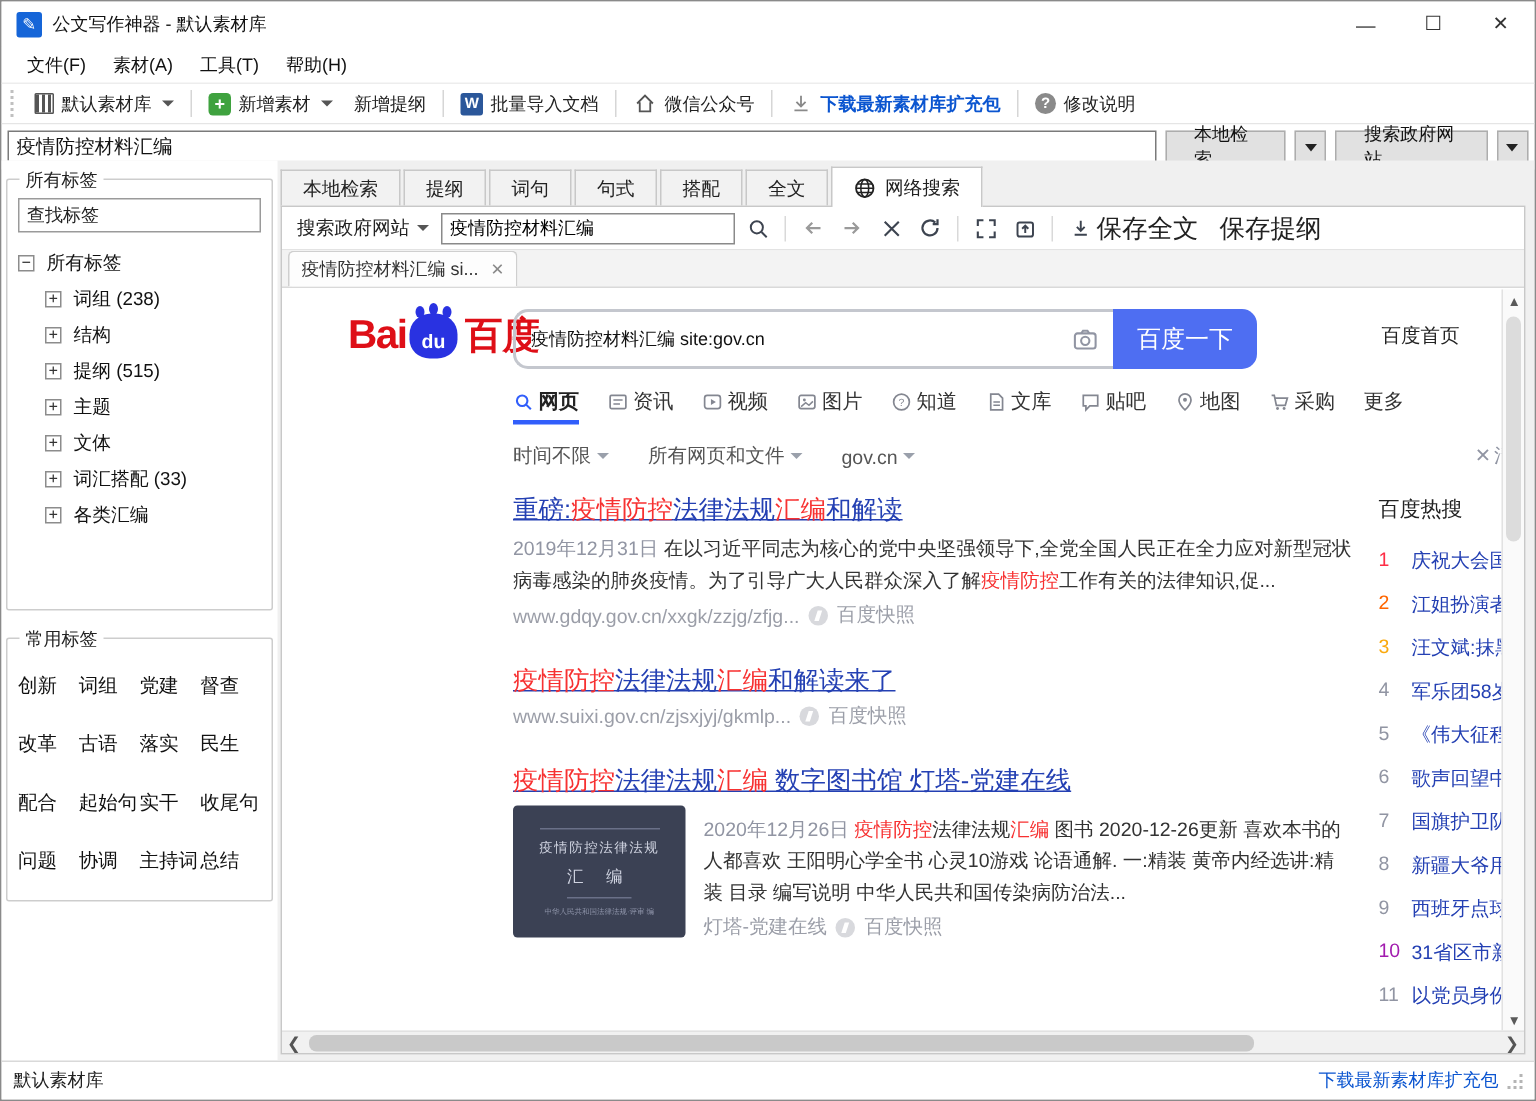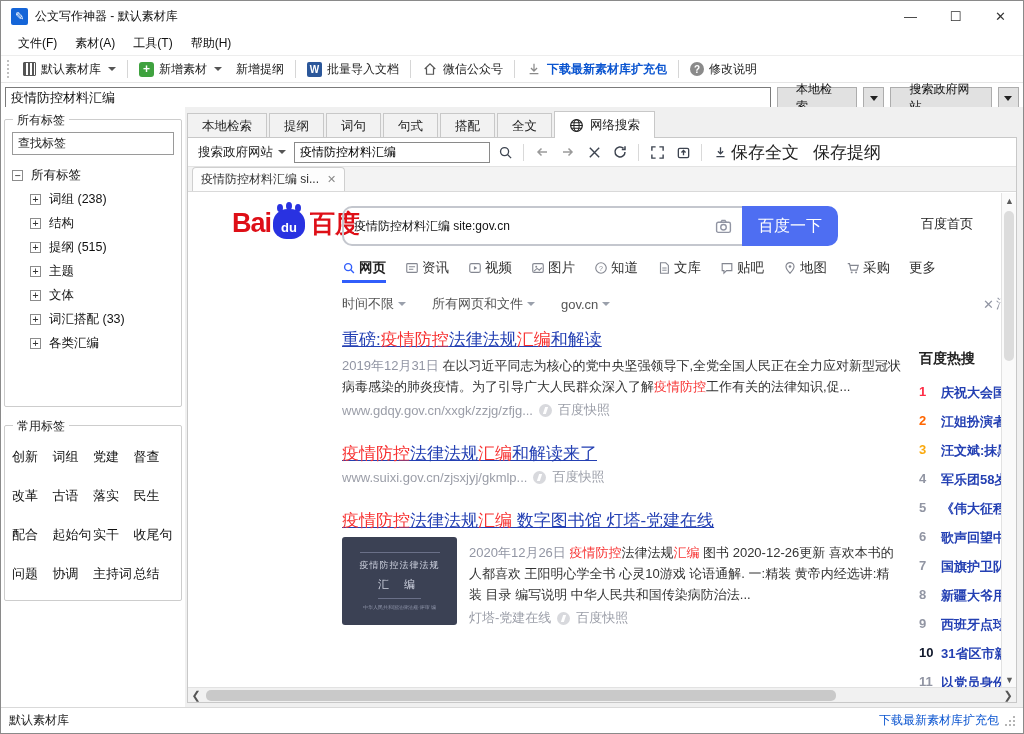--- a/index.html
+++ b/index.html
@@ -143,21 +143,21 @@
   .b-meta { margin-top:4px; font-size:13px; color:#9b9ea8; display:flex; align-items:center; gap:6px; }
   .snap-ico { width:13px; height:13px; border-radius:50%; background:#d8d9dd; display:inline-block; position:relative; }
   .snap-ico::after { content:""; position:absolute; left:5px; top:3px; width:3px; height:7px; background:#fff; transform:skewX(-18deg); }
   .b-thumbwrap { display:flex; gap:12px; margin-top:6px; }
   .b-thumb { flex:0 0 115px; height:88px; background:#3b4154; border-radius:3px; color:#cfd3e0;
              display:flex; flex-direction:column; align-items:center; justify-content:center; gap:5px; }
   .b-thumb .t1 { font-size:9px; letter-spacing:1px; border-top:1px solid #6a7088; padding-top:6px; }
   .b-thumb .t2 { font-size:11px; letter-spacing:6px; border-bottom:1px solid #6a7088; padding-bottom:6px; }
   .b-thumb .t3 { font-size:5px; color:#8d93a8; }
 
-  .b-hot { position:absolute; left:707px; top:157px; width:90px;font-weight:bold; }
+  .b-hot { position:absolute; left:707px; top:138px; width:90px; }
   .b-hot .hot-title { font-size:14px; color:#222; margin-bottom:16px; }
   .hot-item { display:flex; gap:8px; font-size:13px; height:29px; align-items:flex-start; white-space:nowrap; overflow:hidden; }
   .hot-item .rank { width:14px; flex:0 0 14px; color:#9195a3; }
   .hot-item .htext { color:#2440b3; }
   a { cursor:pointer; }
 </style>
 </head>
 <body>
 
 <div class="titlebar">
@@ -598,21 +598,21 @@
                 </div>
                 <div class="hot-item">
                   <span class="rank" style="color: rgb(145, 149, 163);">8</span>
                   <span class="htext">新疆大爷用魔方</span>
                 </div>
                 <div class="hot-item">
                   <span class="rank" style="color: rgb(145, 149, 163);">9</span>
                   <span class="htext">西班牙点球淘汰</span>
                 </div>
                 <div class="hot-item">
-                  <span class="rank" style="color: #0f172a;">10</span>
+                  <span class="rank" style="color: #a21caf;">10</span>
                   <span class="htext">31省区市新增确</span>
                 </div>
                 <div class="hot-item">
                   <span class="rank" style="color: rgb(145, 149, 163);">11</span>
                   <span class="htext">以党员身份参加</span>
                 </div>
               </div>
           </div>
         </div>
 

